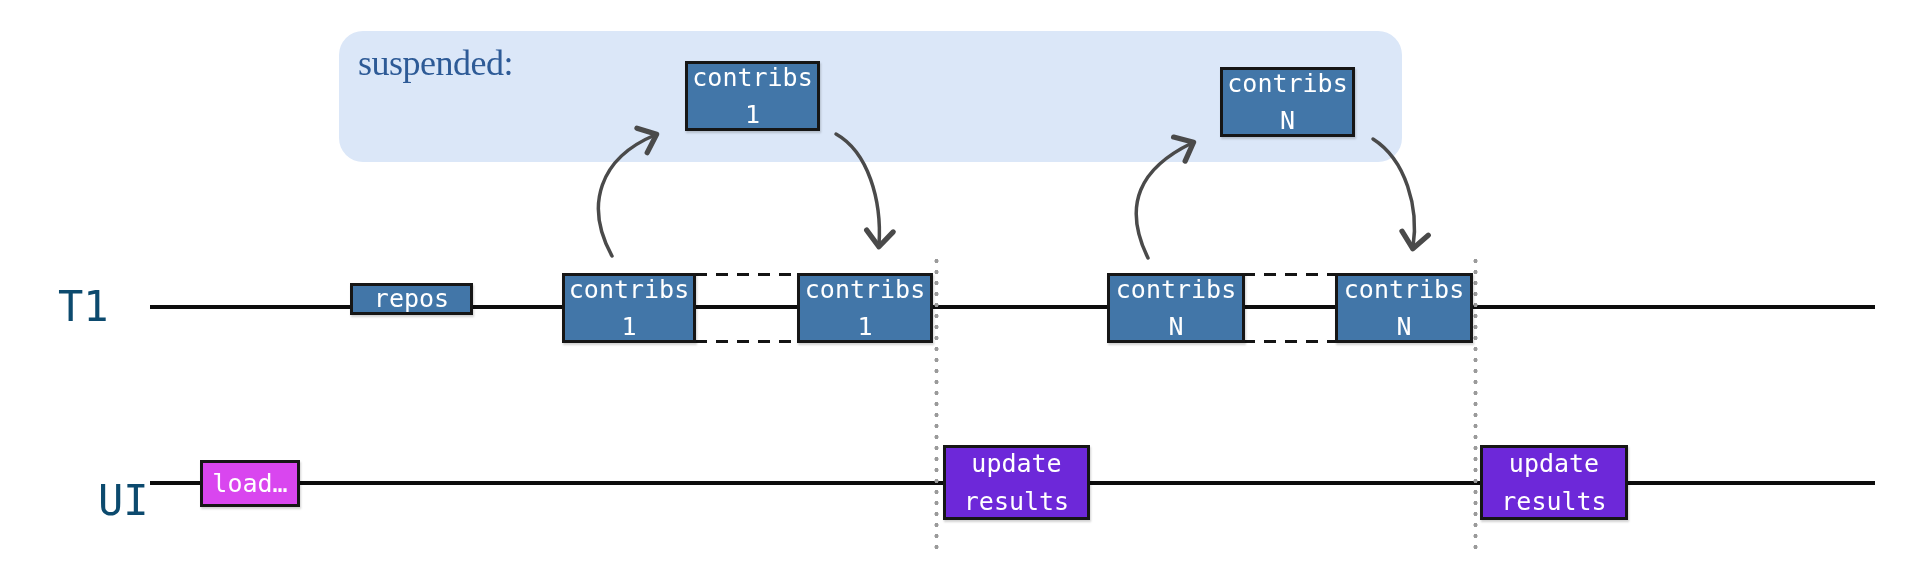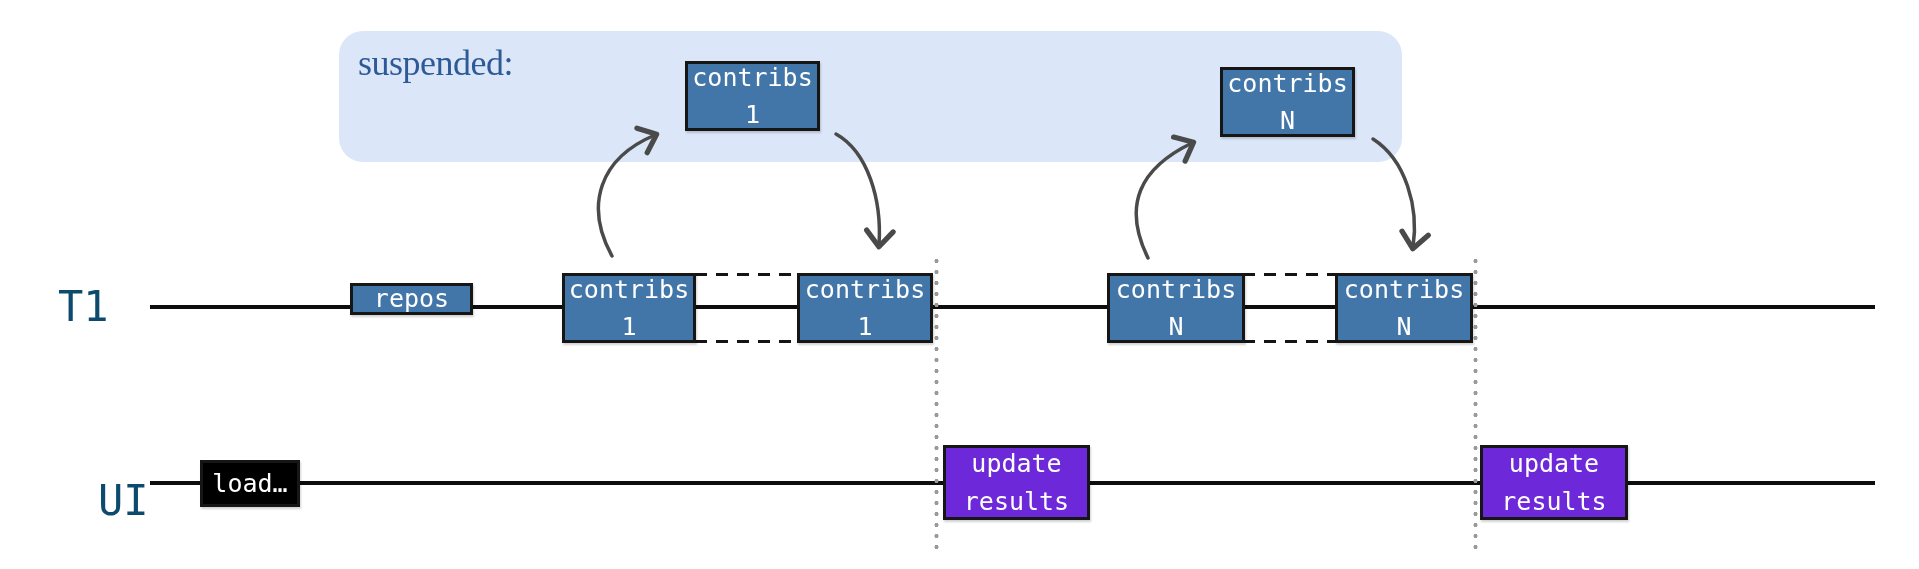--- a/index.html
+++ b/index.html
@@ -56,21 +56,21 @@
 
   
   .box{
     display:flex;flex-direction:column;align-items:center;justify-content:center;
     border:3px solid #161616;box-sizing:border-box;
     color:#ffffff;font-size:25px;line-height:1.18;text-align:center;
     box-shadow:1px 2px 2px rgba(0,0,0,0.18);
     gap:8px;
   }
   .box.blue{background:#4276a8;}
-  .box.green{background:#000000;}
+  .box.green{background:#d946ef;}
   .box.red{background:#6d28d9;}
 
   .susp-c1{left:685px;top:61px;width:135px;height:70px;}
   .susp-cN{left:1220px;top:67px;width:135px;height:70px;}
 
   .t1-repos{left:350px;top:283px;width:123px;height:32px;}
   .t1-c1a{left:562px;top:273px;width:134px;height:70px;}
   .t1-c1b{left:797px;top:273px;width:136px;height:70px;}
   .t1-cNa{left:1107px;top:273px;width:138px;height:70px;}
   .t1-cNb{left:1335px;top:273px;width:138px;height:70px;}

